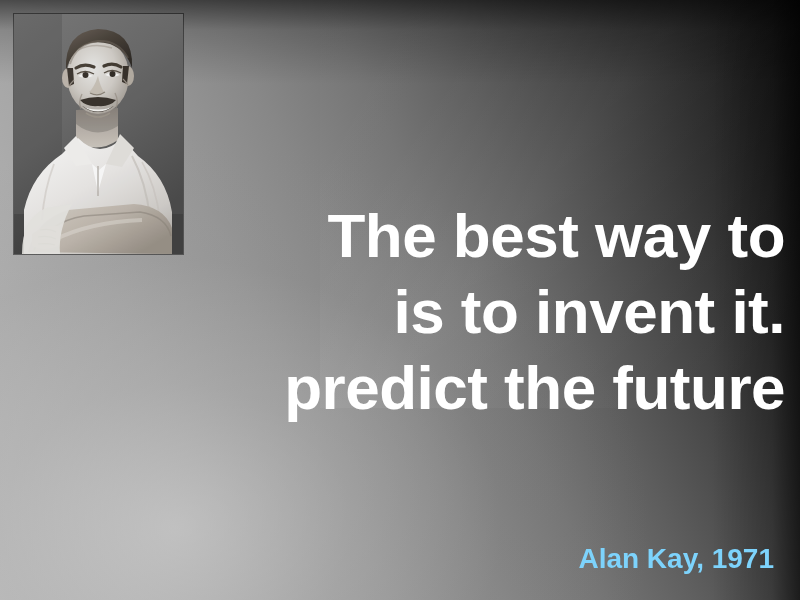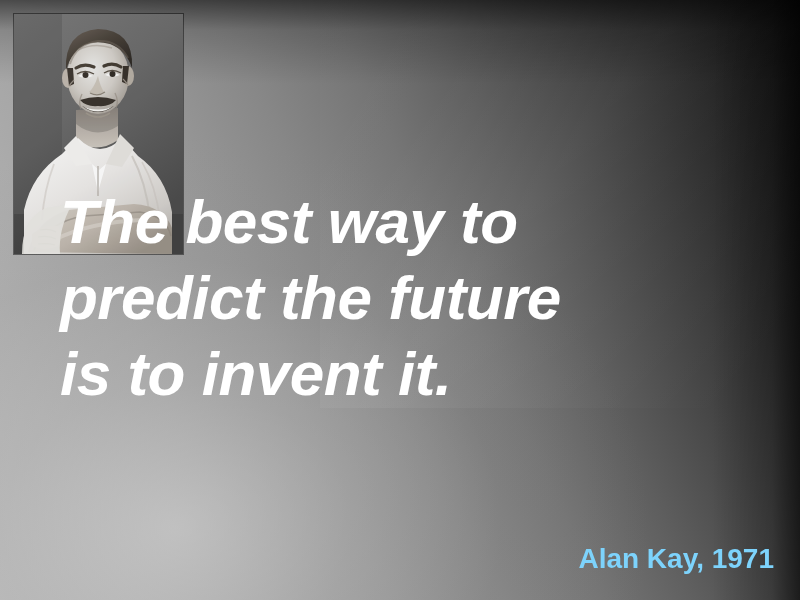--- a/index.html
+++ b/index.html
@@ -112,28 +112,28 @@
     display: block;
     width: 100%;
     height: 100%;
   }
 
   
   #quote {
     position: absolute;
     left: 60px;
     right: 15px;
-    top: 184px;
+    top: 198px;
+    text-align: right;
     color: #ffffff;
     font-weight: bold;
     font-size: 62px;
     line-height: 76px;
     letter-spacing: -0.5px;
     white-space: nowrap;
-    font-style: italic;
   }
   #quote .qline {
     display: block;
   }
 
   
   #attribution {
     position: absolute;
     right: 26px;
     top: 542px;
@@ -265,19 +265,19 @@
       <path d="M68 80 Q64 88 67 95" stroke="#9a9188" stroke-width="1.3" fill="none" opacity="0.7"></path>
       <path d="M101 79 Q105 87 102 94" stroke="#9a9188" stroke-width="1.3" fill="none" opacity="0.7"></path>
 
       <path d="M0 0 L169 0 L169 240 L0 240 Z" fill="url(#backdropGrad)" opacity="0"></path>
       <rect x="0" y="0" width="169" height="240" fill="#000" opacity="0.04"></rect>
     </svg>
   </div>
 
   <div id="quote">
     <span class="qline">The best way to</span>
+    <span class="qline">is to invent it.</span>
     <span class="qline">predict the future</span>
-    <span class="qline">is to invent it.</span>
   </div>
 
   <div id="attribution">Alan Kay, 1971</div>
 
 </div>
 
 </body></html>

